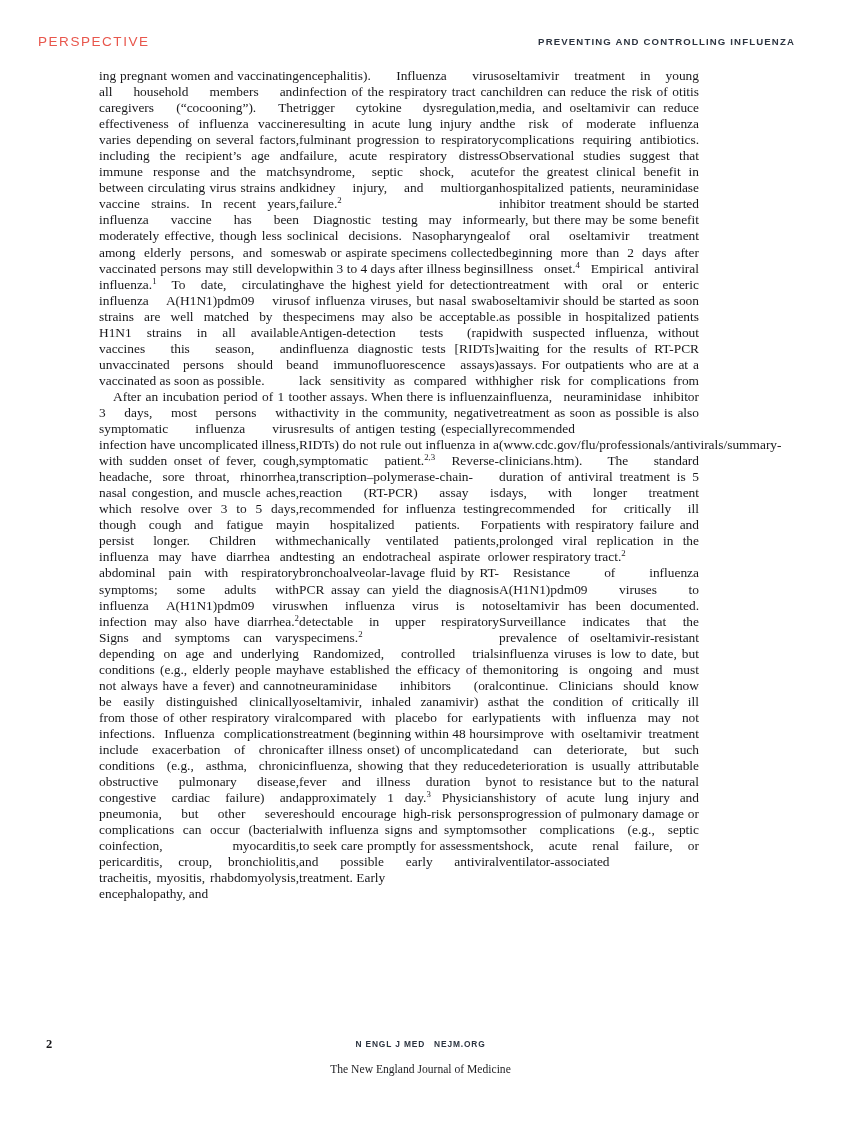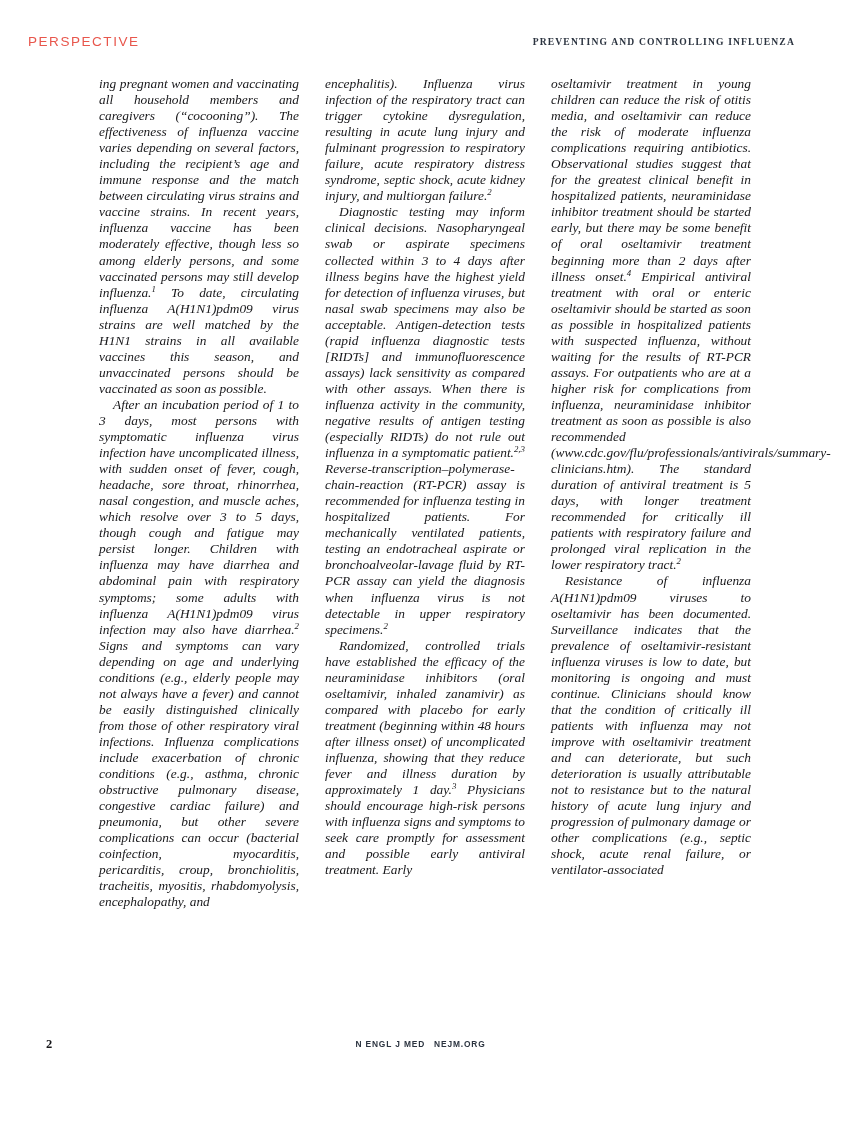--- a/index.html
+++ b/index.html
@@ -21,56 +21,55 @@
     margin: 0 auto;
     background: #ffffff;
     overflow: hidden;
     box-sizing: border-box;
   }
 
   
   .running-head {
     position: absolute;
     top: 33px;
-    left: 28px;
+    left: 38px;
     right: 46px;
     height: 18px;
     display: flex;
     align-items: center;
     justify-content: space-between;
   }
   .running-head-left {
     font-family: "Liberation Sans", "DejaVu Sans", sans-serif;
     font-size: 13.5px;
     font-weight: 400;
     letter-spacing: 1.55px;
     color: #e8564c;
     line-height: 1;
     white-space: nowrap;
   }
   .running-head-right {
-    font-family: Liberation Serif, serif;
+    font-family: Liberation Sans, sans-serif;
     font-size: 9.6px;
     font-weight: 700;
     letter-spacing: 1.15px;
     color: #2c3440;
     line-height: 1;
     white-space: nowrap;
   }
 
   
   .columns {
     position: absolute;
-    top: 76px;
+    top: 68px;
     left: 99px;
     width: 652px;
     height: 930px;
     display: flex;
-    justify-content: space-between;
-    font-style: italic;
+    justify-content: flex-start;
   }
   .col {
     width: 200px;
     font-size: 13.4px;
     line-height: 16.05px;
     text-align: justify;
     text-justify: inter-word;
     hyphens: none;
     color: #17171a;
   }
@@ -155,15 +154,16 @@
     </div>
   </div>
 
   <div class="folio">2</div>
 
   <div class="journal-line">
     <span>N ENGL J MED</span><span class="sep"></span><span>NEJM.ORG</span>
   </div>
 
   <div class="legal">
+    <div>The New England Journal of Medicine</div>
   </div>
 
 </div>
 
 </body></html>

